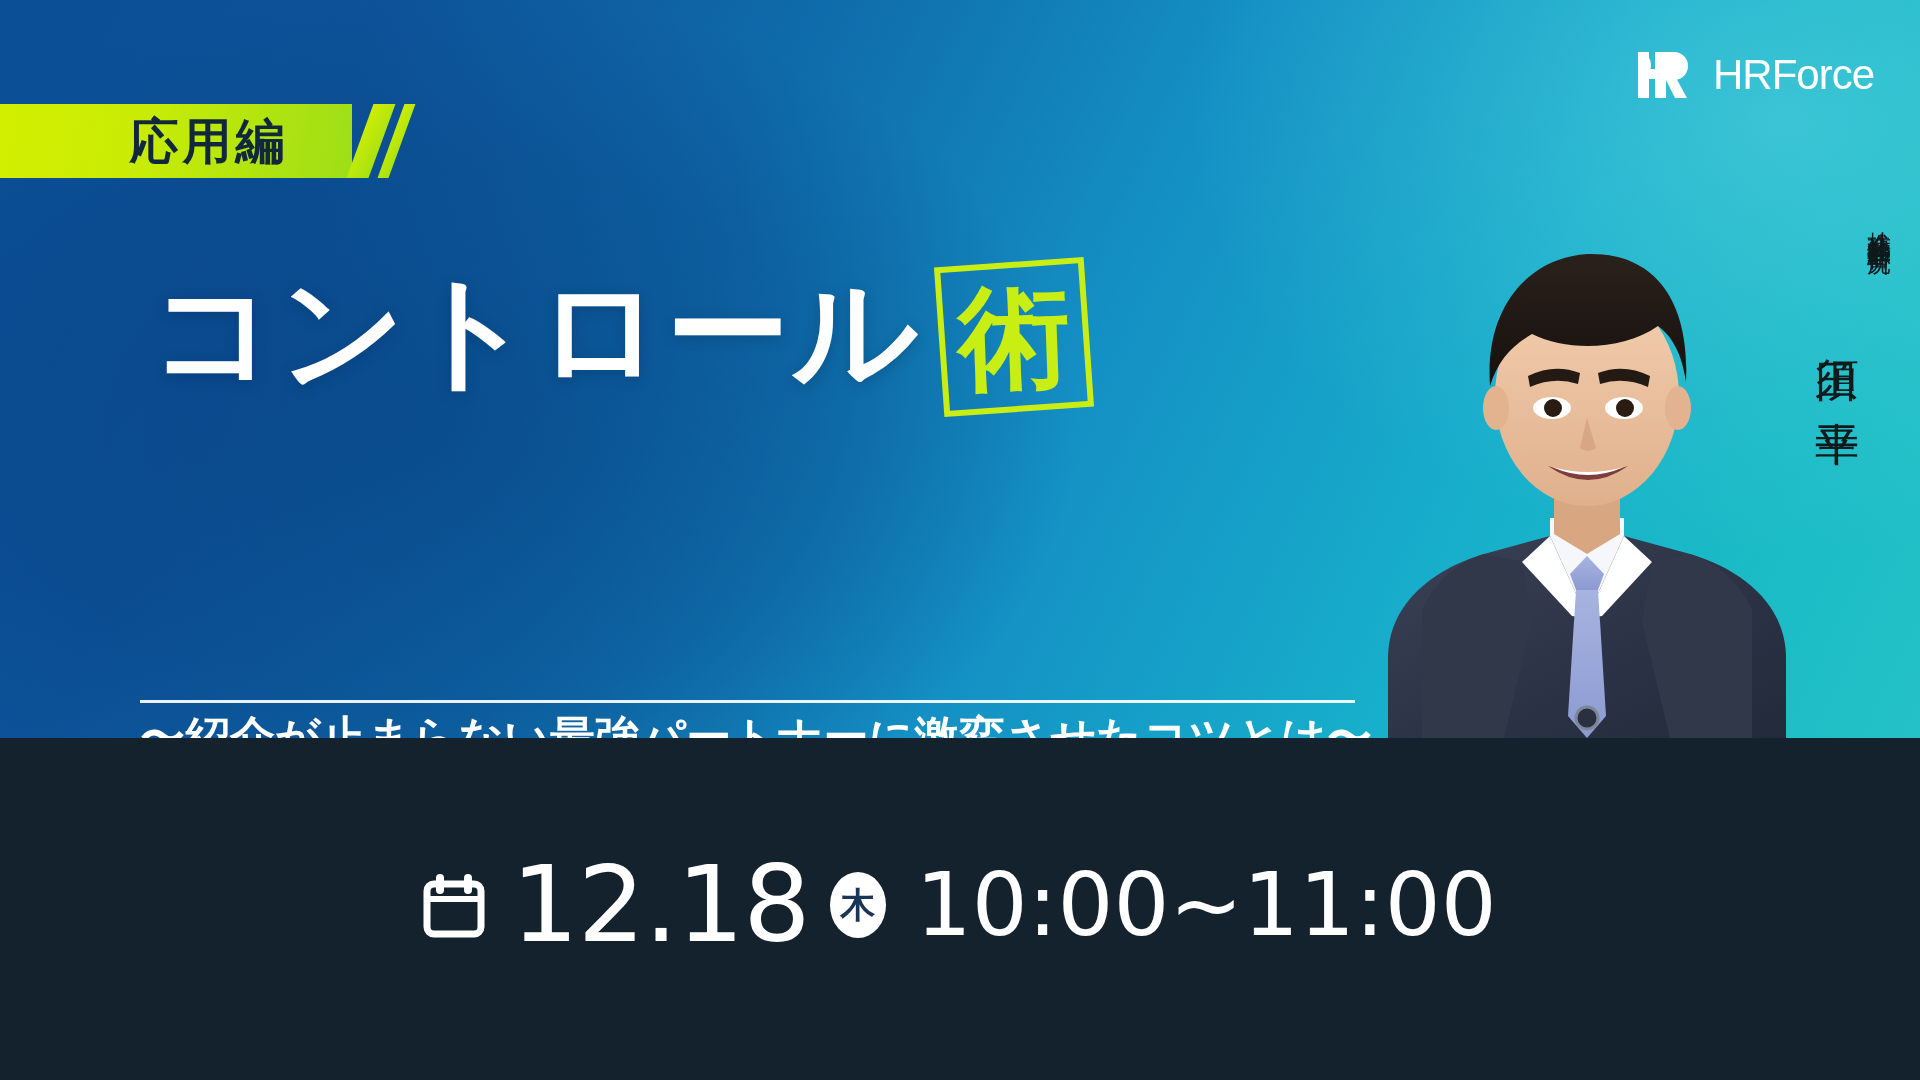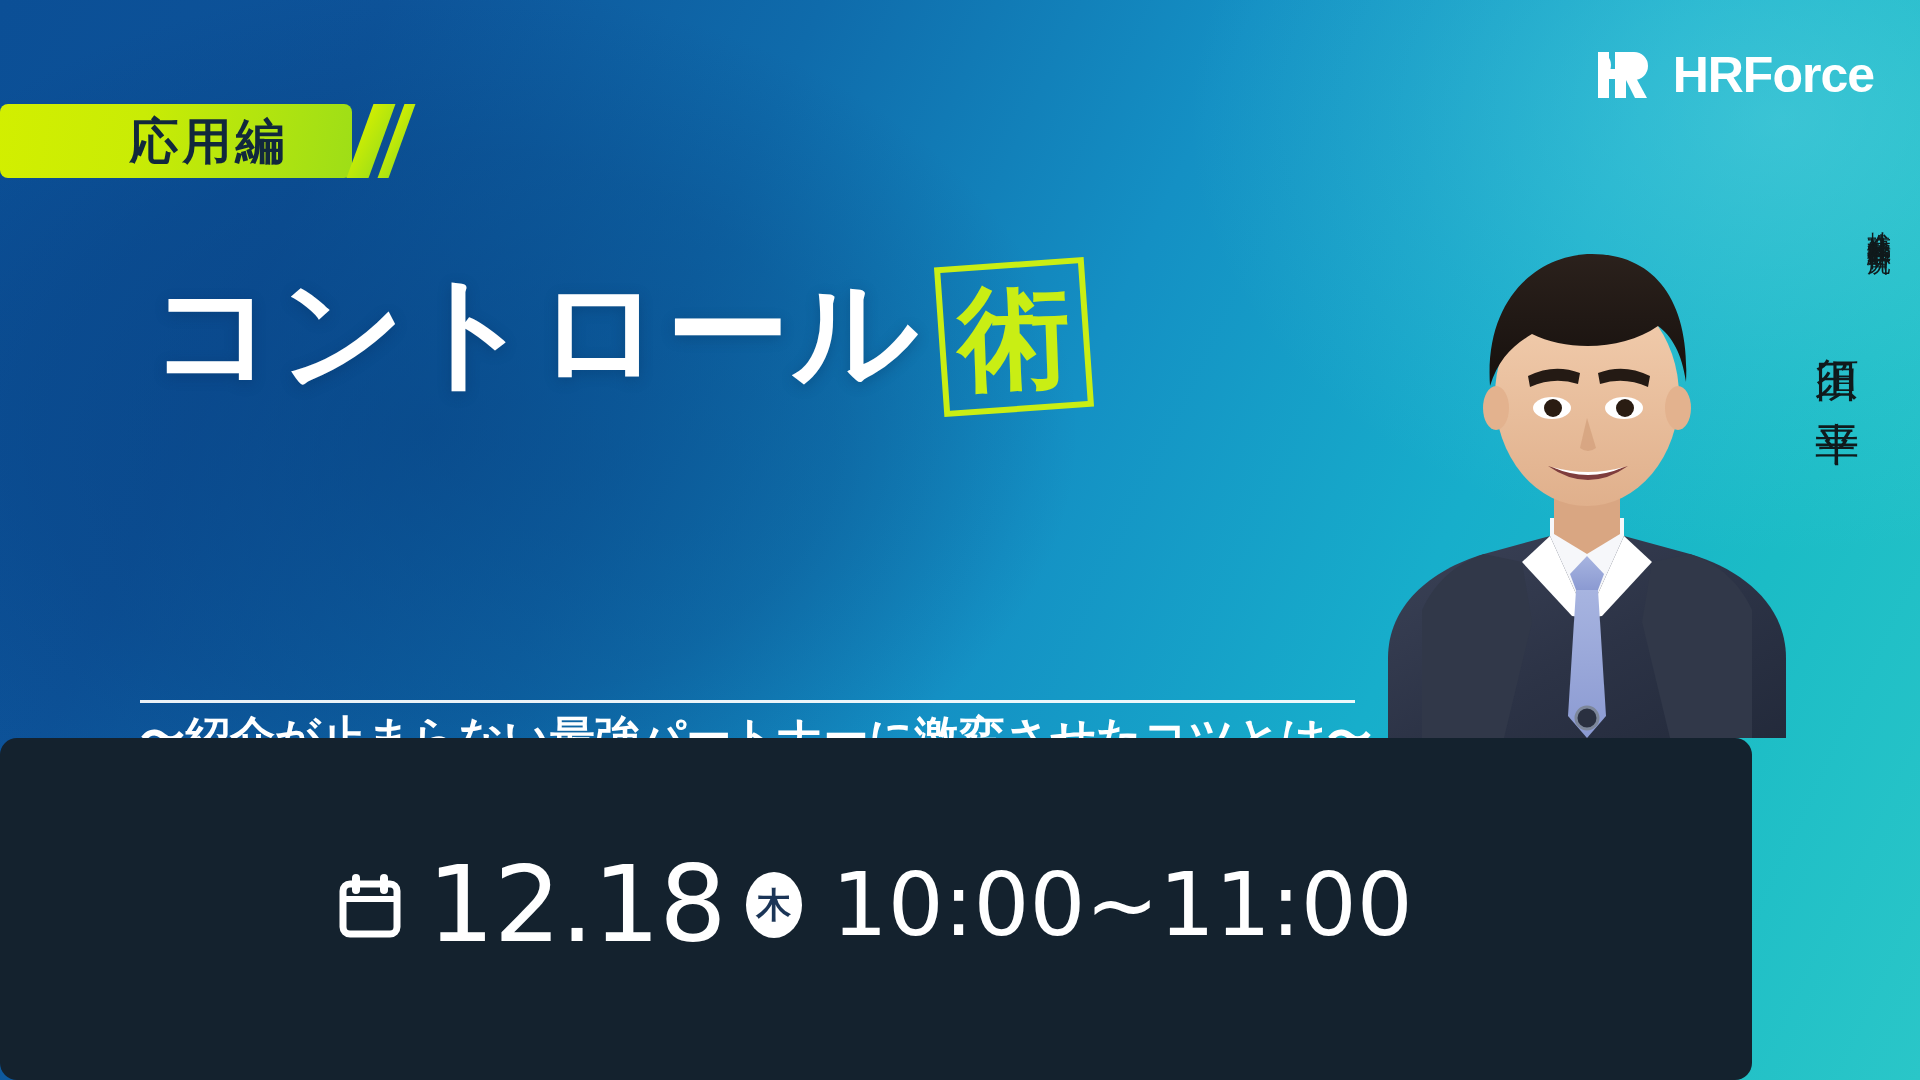--- a/index.html
+++ b/index.html
@@ -32,37 +32,36 @@
     pointer-events:none;
   }
 
   
   #badge-wrap { position:absolute; left:0; top:104px; height:74px; display:flex; align-items:stretch; }
   #badge {
     height:74px; width:352px;
     background:linear-gradient(100deg,#d2ef00 0%,#c9ec05 40%,#9ede17 100%);
     display:flex; align-items:center; justify-content:center;
     padding:0 26px 0 92px;
-    border-radius:8px;
   }
   #badge-label {
     font-size:49px; font-weight:700; color:#11283c; letter-spacing:4px;
     font-family:"DejaVu Sans","Liberation Sans",sans-serif; line-height:1;
   }
   .slash {
     width:22px; height:74px; margin-left:8px;
     background:linear-gradient(100deg,#cfee02,#a6e114);
     transform:skewX(-20deg);
   }
   .slash.thin { width:11px; margin-left:9px; }
 
   
   #logo { position:absolute; right:46px; top:46px; display:flex; align-items:center; gap:16px; }
   #logo-mark { width:62px; height:58px; }
-  #logo-text { font-size:50px; font-weight:700; color:#ffffff; letter-spacing:-1px; line-height:1; }
+  #logo-text { font-size:42px; font-weight:400; color:#ffffff; letter-spacing:-1px; line-height:1; }
 
   
   #title-block { position:absolute; left:150px; top:252px; width:1200px; }
   .title-line {
     font-family:"DejaVu Sans","Liberation Sans",sans-serif;
     font-size:124px; font-weight:700; color:#ffffff; line-height:1.16;
     letter-spacing:2px; white-space:nowrap;
     text-shadow:0 3px 14px rgba(4,40,80,0.28);
   }
   #title-line-2-wrap { display:flex; align-items:center; }
@@ -97,22 +96,22 @@
   }
   .vtext {
     writing-mode:vertical-rl; text-orientation:upright;
     font-family:"DejaVu Sans","Liberation Sans",sans-serif; font-weight:500;
   }
   #speaker-company { font-size:24px; letter-spacing:2px; line-height:1.1; }
   #speaker-name { font-size:44px; letter-spacing:4px; font-weight:500; margin-top:112px; line-height:1.08; }
 
   
   #bottom-bar {
-    position:absolute; left:0; bottom:0; width:1752px; height:342px;
-    background:#14222e; display:flex; align-items:center; justify-content:center;border-radius:17px;
+    position:absolute; left:0; bottom:0; width:1920px; height:342px;
+    background:#14222e; display:flex; align-items:center; justify-content:center;
   }
   #datetime { display:flex; align-items:center; gap:26px; transform:translateY(-4px); }
   #calendar-icon { width:62px; height:66px; flex:0 0 auto; }
   #date-text {
     font-size:106px; font-weight:400; color:#ffffff; line-height:1;
     font-family:"DejaVu Sans","Liberation Sans",sans-serif; letter-spacing:-1px;
   }
   #weekday-badge {
     width:56px; height:66px; border-radius:50%;
     background:#ffffff; color:#1b3557;

